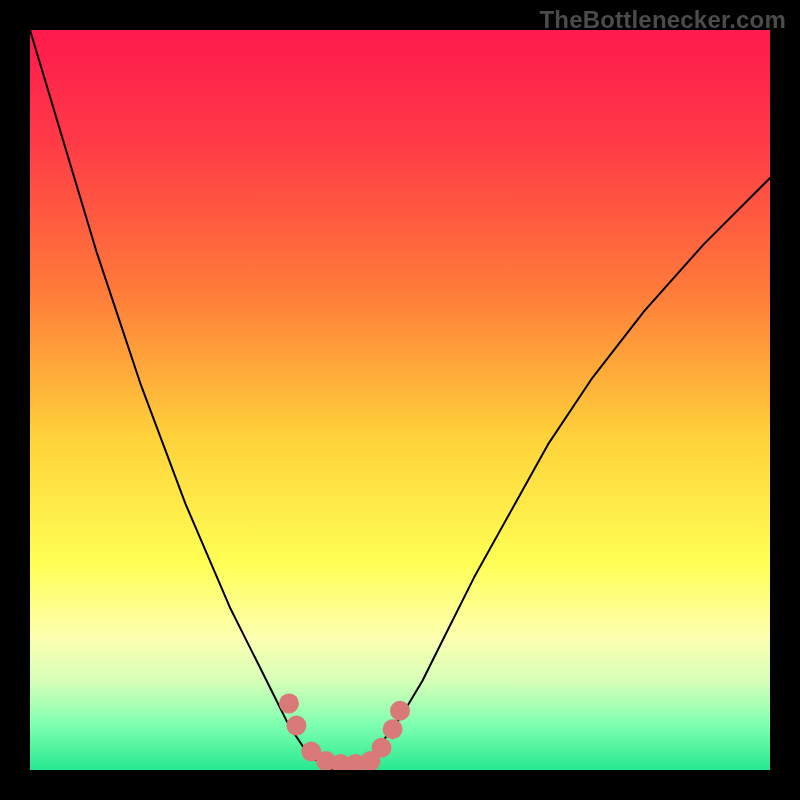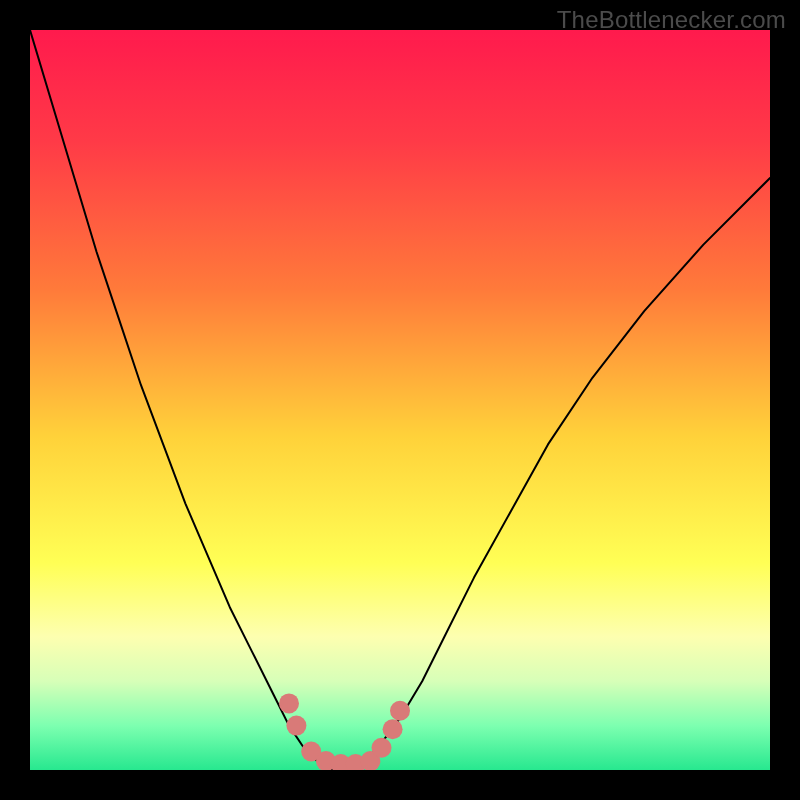--- a/index.html
+++ b/index.html
@@ -16,21 +16,21 @@
     width: 800px;
     height: 800px;
     background: #000;
   }
   .watermark {
     position: absolute;
     top: 6px;
     right: 14px;
     color: #4b4b4b;
     font-size: 24px;
-    font-weight: 400;
+    font-weight: 700;
     letter-spacing: 0.2px;
     z-index: 5;
   }
   .plot-area {
     position: absolute;
     left: 30px;
     top: 30px;
     width: 740px;
     height: 740px;
   }

